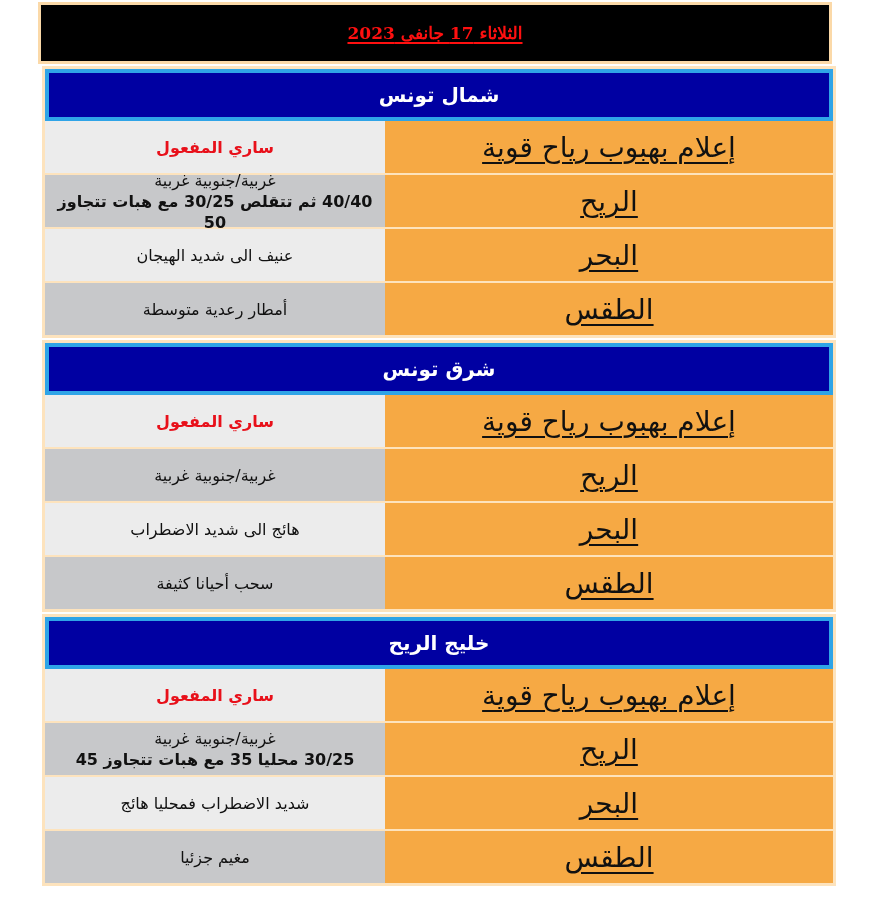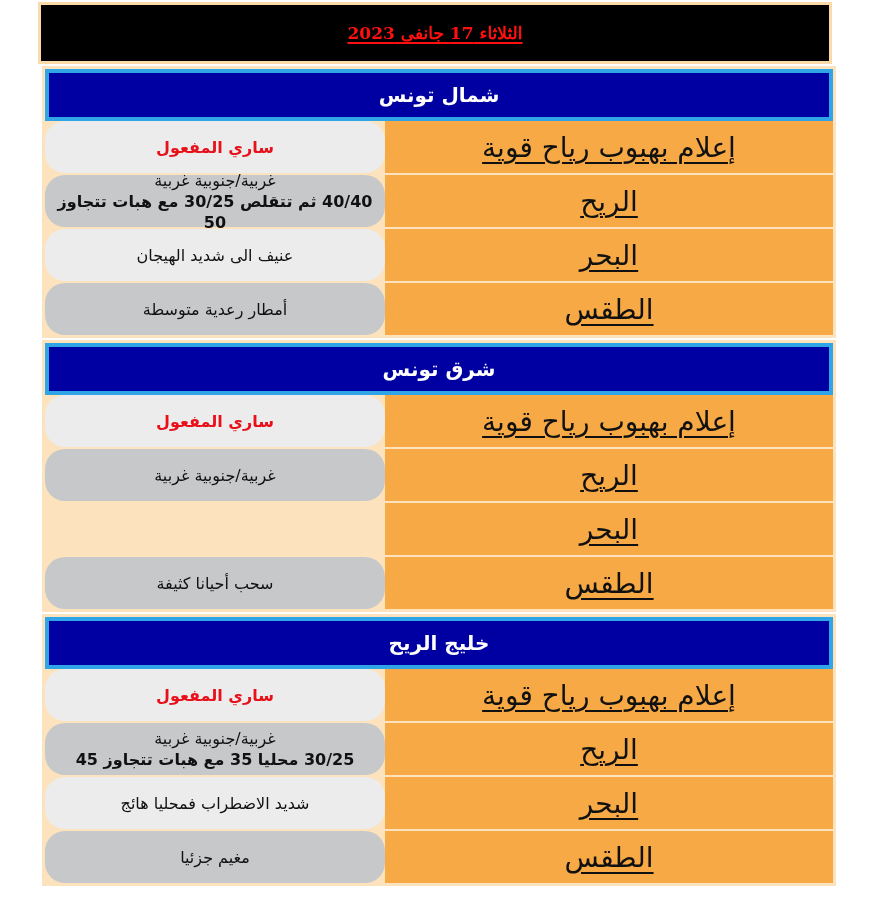--- a/index.html
+++ b/index.html
@@ -28,21 +28,21 @@
   }
   .row { display: flex; direction: rtl; height: 52px; }
   .row + .row { margin-top: 2px; }
   .cell-label {
     width: 448px; background: #f6a944; display: flex; align-items: center; justify-content: center;
     color: #111; font-size: 28px; text-decoration: underline; text-decoration-thickness: 2px;
     text-underline-offset: 5px;
   }
   .cell-value {
     flex: 1; display: flex; flex-direction: column; align-items: center; justify-content: center;
-    color: #111; font-size: 16px; text-align: center; line-height: 21px; border-radius: 20px;
+    color: #111; font-size: 16px; text-align: center; line-height: 21px;
   }
   .row.light .cell-value { background: #ececec; }
   .row.gray .cell-value { background: #c7c8ca; }
   .status { color: #e8101a; font-weight: bold; font-size: 16px; }
   .bold { font-weight: bold; }
 </style>
 </head>
 <body>
 
 <div class="page">
@@ -88,20 +88,23 @@
         </div>
     </div>
     <div class="row gray">
       <div class="cell-label">الريح</div>
       <div class="cell-value">
         <span>غربية/جنوبية غربية</span>
       </div>
     </div>
     <div class="row light">
       <div class="cell-label">البحر</div>
+      <div class="cell-value">
+          <span>هائج الى شديد الاضطراب</span>
+        </div>
     </div>
     <div class="row gray">
       <div class="cell-label">الطقس</div>
       <div class="cell-value">
           <span>سحب أحيانا كثيفة</span>
         </div>
     </div>
   </div>
 
   <div class="section" style="top:614px;">

